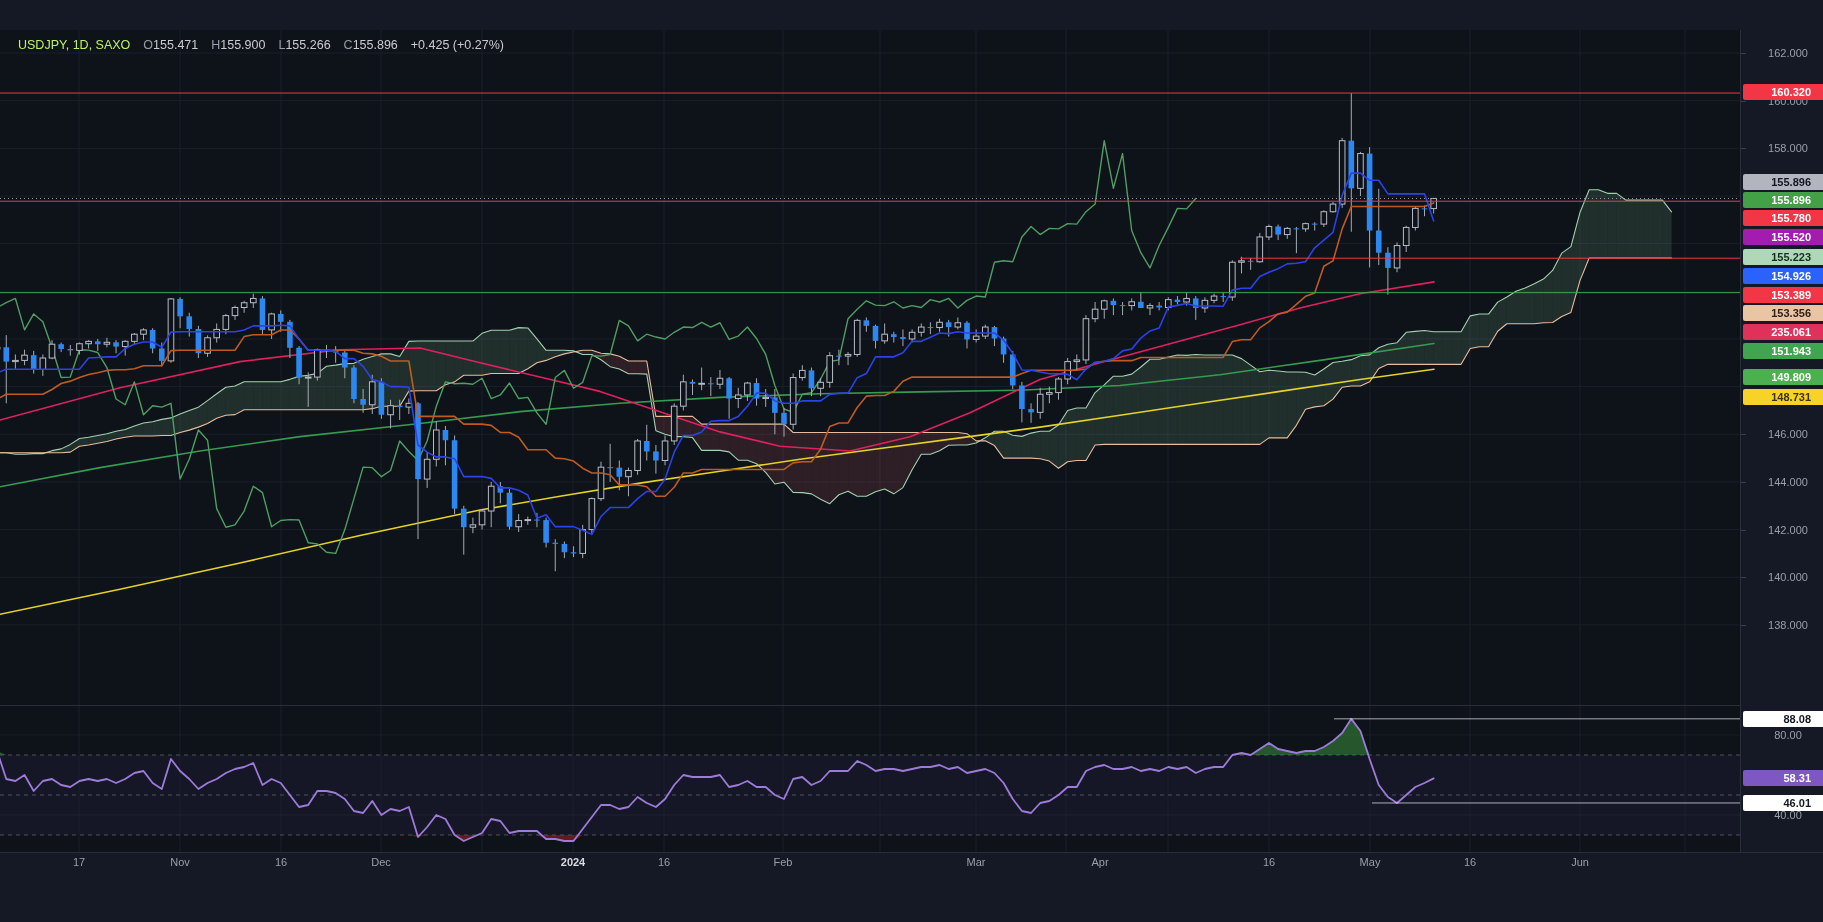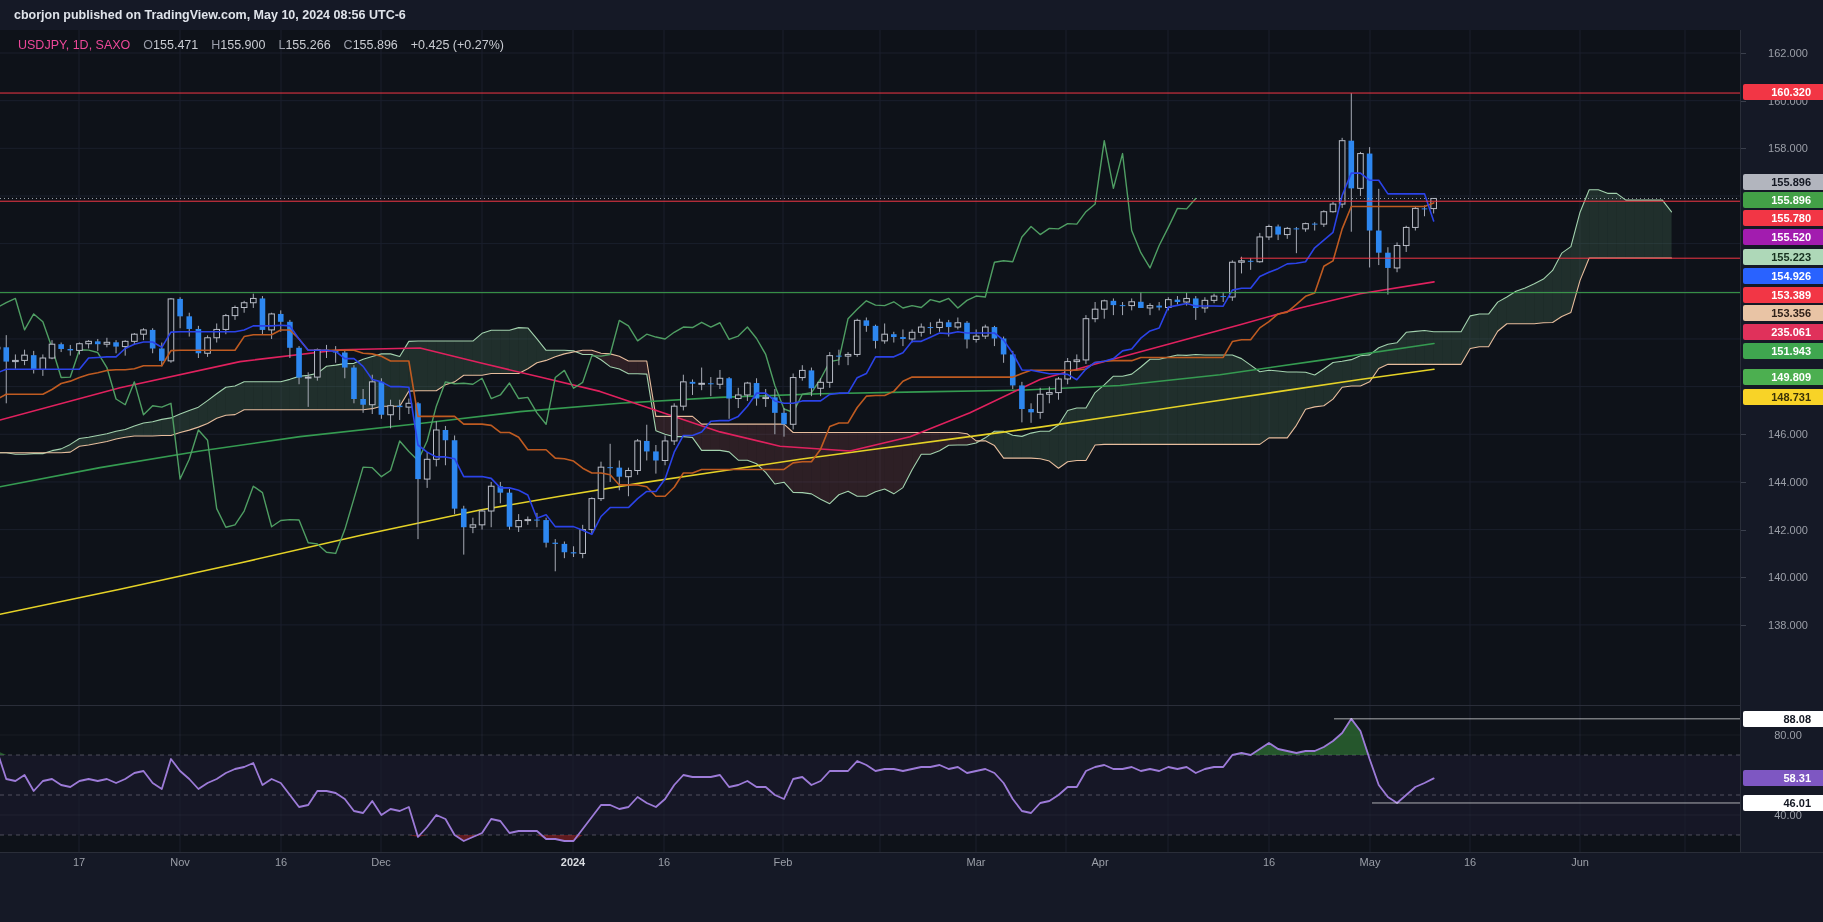--- a/index.html
+++ b/index.html
@@ -4,40 +4,37 @@
 <style>
   html,body{margin:0;padding:0;background:#131722;}
   #app{position:relative;width:1823px;height:922px;background:#151926;overflow:hidden;
        font-family:"Liberation Sans","DejaVu Sans",sans-serif;-webkit-font-smoothing:antialiased;}
   #title-bar{position:absolute;left:0;top:0;width:1823px;height:30px;background:#151926;
        color:#dfe3ea;font-size:12.5px;font-weight:bold;line-height:30px;padding-left:14px;box-sizing:border-box;}
   #main-pane{position:absolute;left:0;top:30px;width:1740px;height:675px;background:#0e1219;}
   #rsi-pane{position:absolute;left:0;top:705px;width:1740px;height:147px;background:#0e1219;}
   .pane-sep{position:absolute;left:0;width:1823px;height:1px;background:#2a2e39;}
   #legend{position:absolute;left:18px;top:37px;height:16px;color:#c9ccd2;font-size:12.5px;display:flex;gap:13px;align-items:center;white-space:nowrap;}
-  #legend .sym{color:#ec4899;}
+  #legend .sym{color:#bef264;}
   #legend .lbl{color:#9a9eaa;}
   #price-axis{position:absolute;left:1740px;top:30px;width:83px;height:822px;background:#151926;border-left:1px solid #2a2e39;box-sizing:border-box;}
   .tick{position:absolute;left:9px;width:76px;text-align:center;font-size:11px;color:#9b9fa8;transform:translateY(-50%);}
   .tickdash{position:absolute;left:0;width:5px;height:1px;background:#3a3f4c;}
   .badge{position:absolute;left:2px;width:66px;padding:2px 20px 2px 2px;text-align:right;font-size:11px;font-weight:bold;border-radius:2px;transform:translateY(-50%);}
   #time-axis{position:absolute;left:0;top:853px;width:1823px;height:20px;background:#151926;}
   .tlabel{position:absolute;top:3px;transform:translateX(-50%);font-size:11px;color:#9b9fa8;}
   .tlabel.strong{color:#d8dbe0;font-weight:bold;}
   #bottom-bar{position:absolute;left:0;top:874px;width:1823px;height:48px;background:#151926;border-top:1px solid #2a2e39;box-sizing:border-box;}
   #watermark{position:absolute;left:16px;top:11px;display:flex;align-items:center;gap:7px;color:#e2e5ea;font-size:15.5px;font-weight:bold;}
   svg{display:block;}
 </style>
 </head>
 <body>
 
 <div id="app">
-  <div id="title-bar">
-    <span>cborjon published on TradingView.com, May 10, 2024 08:56 UTC-6</span>
-  </div>
 
   <div id="main-pane">
       <svg width="1740" height="675" viewBox="0 30 1740 675">
         <g>
           <line x1="0" y1="624.92" x2="1740" y2="624.92" stroke="#1a1f2c" stroke-width="1"></line>
           <line x1="0" y1="577.26" x2="1740" y2="577.26" stroke="#1a1f2c" stroke-width="1"></line>
           <line x1="0" y1="529.5999999999999" x2="1740" y2="529.5999999999999" stroke="#1a1f2c" stroke-width="1"></line>
           <line x1="0" y1="481.93999999999994" x2="1740" y2="481.93999999999994" stroke="#1a1f2c" stroke-width="1"></line>
           <line x1="0" y1="434.28" x2="1740" y2="434.28" stroke="#1a1f2c" stroke-width="1"></line>
           <line x1="0" y1="386.62" x2="1740" y2="386.62" stroke="#1a1f2c" stroke-width="1"></line>

